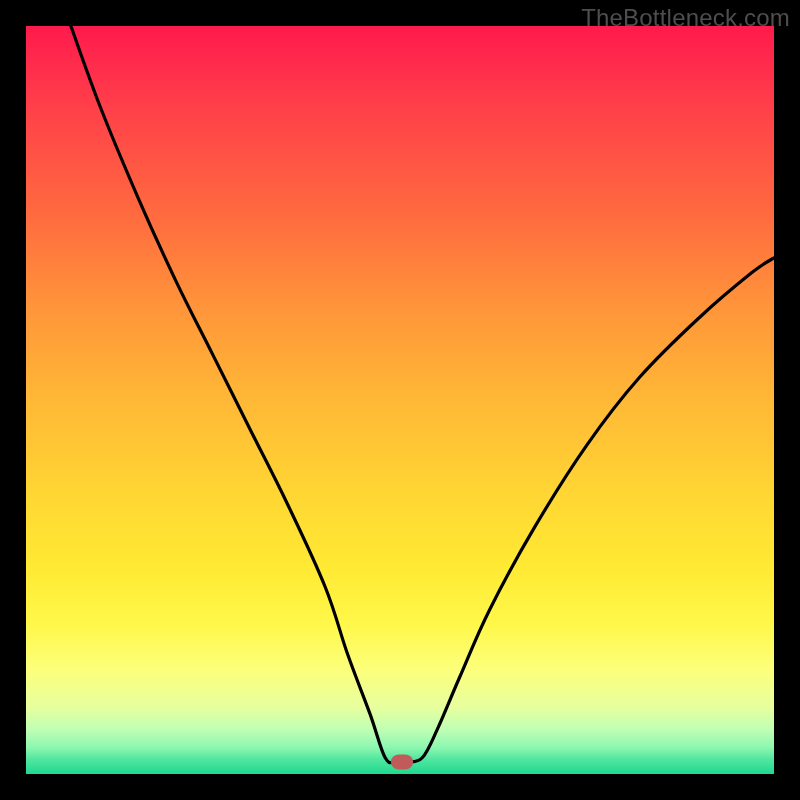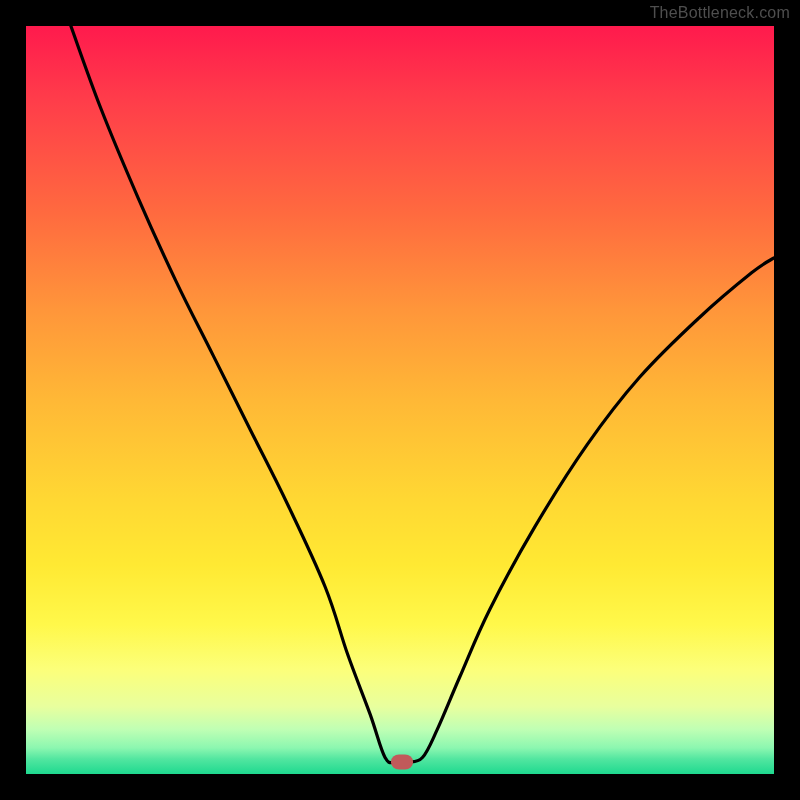--- a/index.html
+++ b/index.html
@@ -38,21 +38,21 @@
       #c0ffb4 94%,
       #8cf7b0 96.5%,
       #52e6a0 98%,
       #1ed98f 100%);
   }
   .watermark {
     position: absolute;
     top: 4px;
     right: 10px;
     color: #4e4e4e;
-    font-size: 16px;
+    font-size: 24px;
     font-weight: 500;
     letter-spacing: 0.2px;
   }
   svg.curve {
     position: absolute;
     left: 0;
     top: 0;
   }
   .marker {
     position: absolute;

